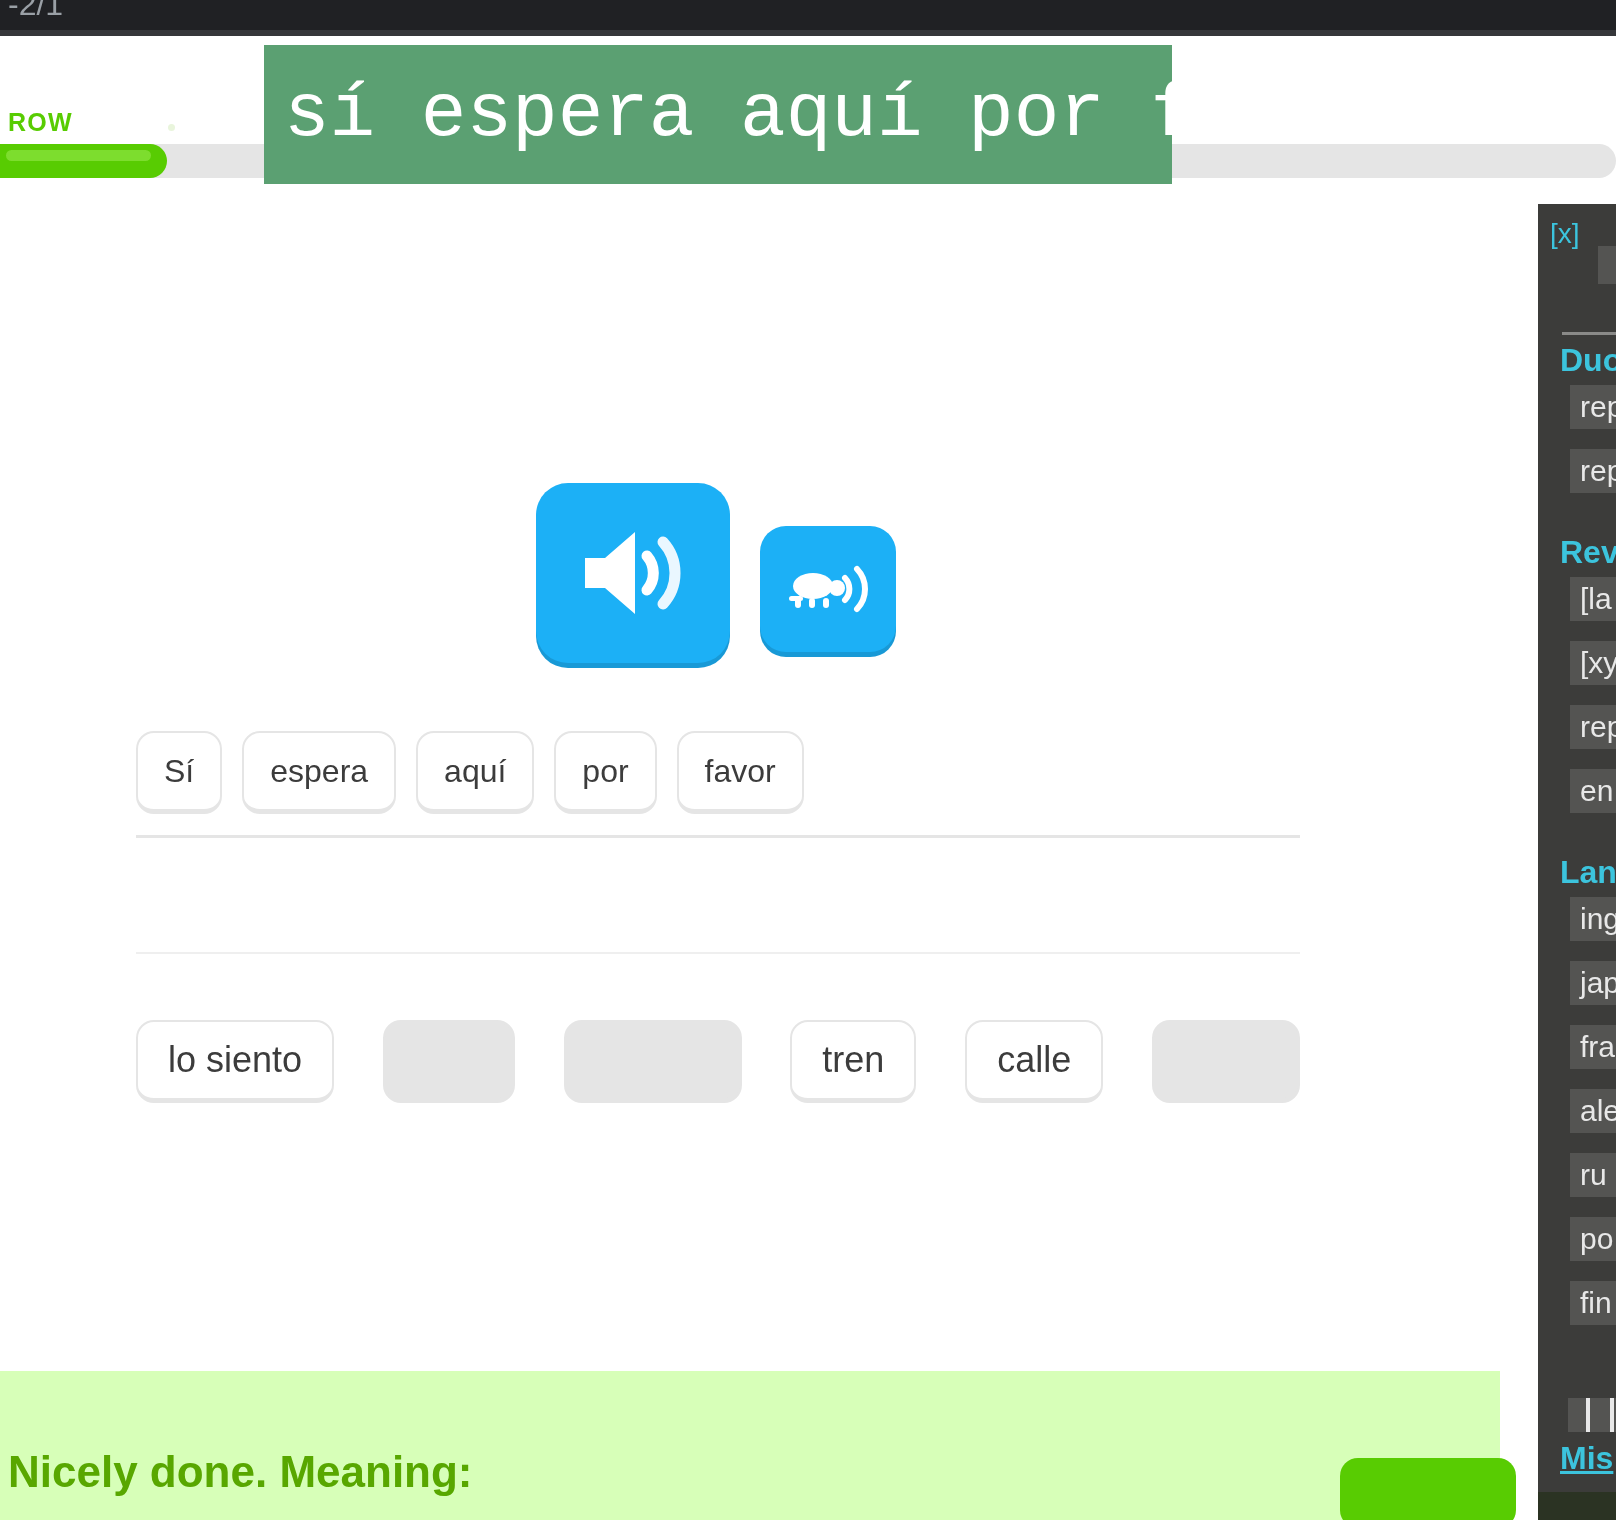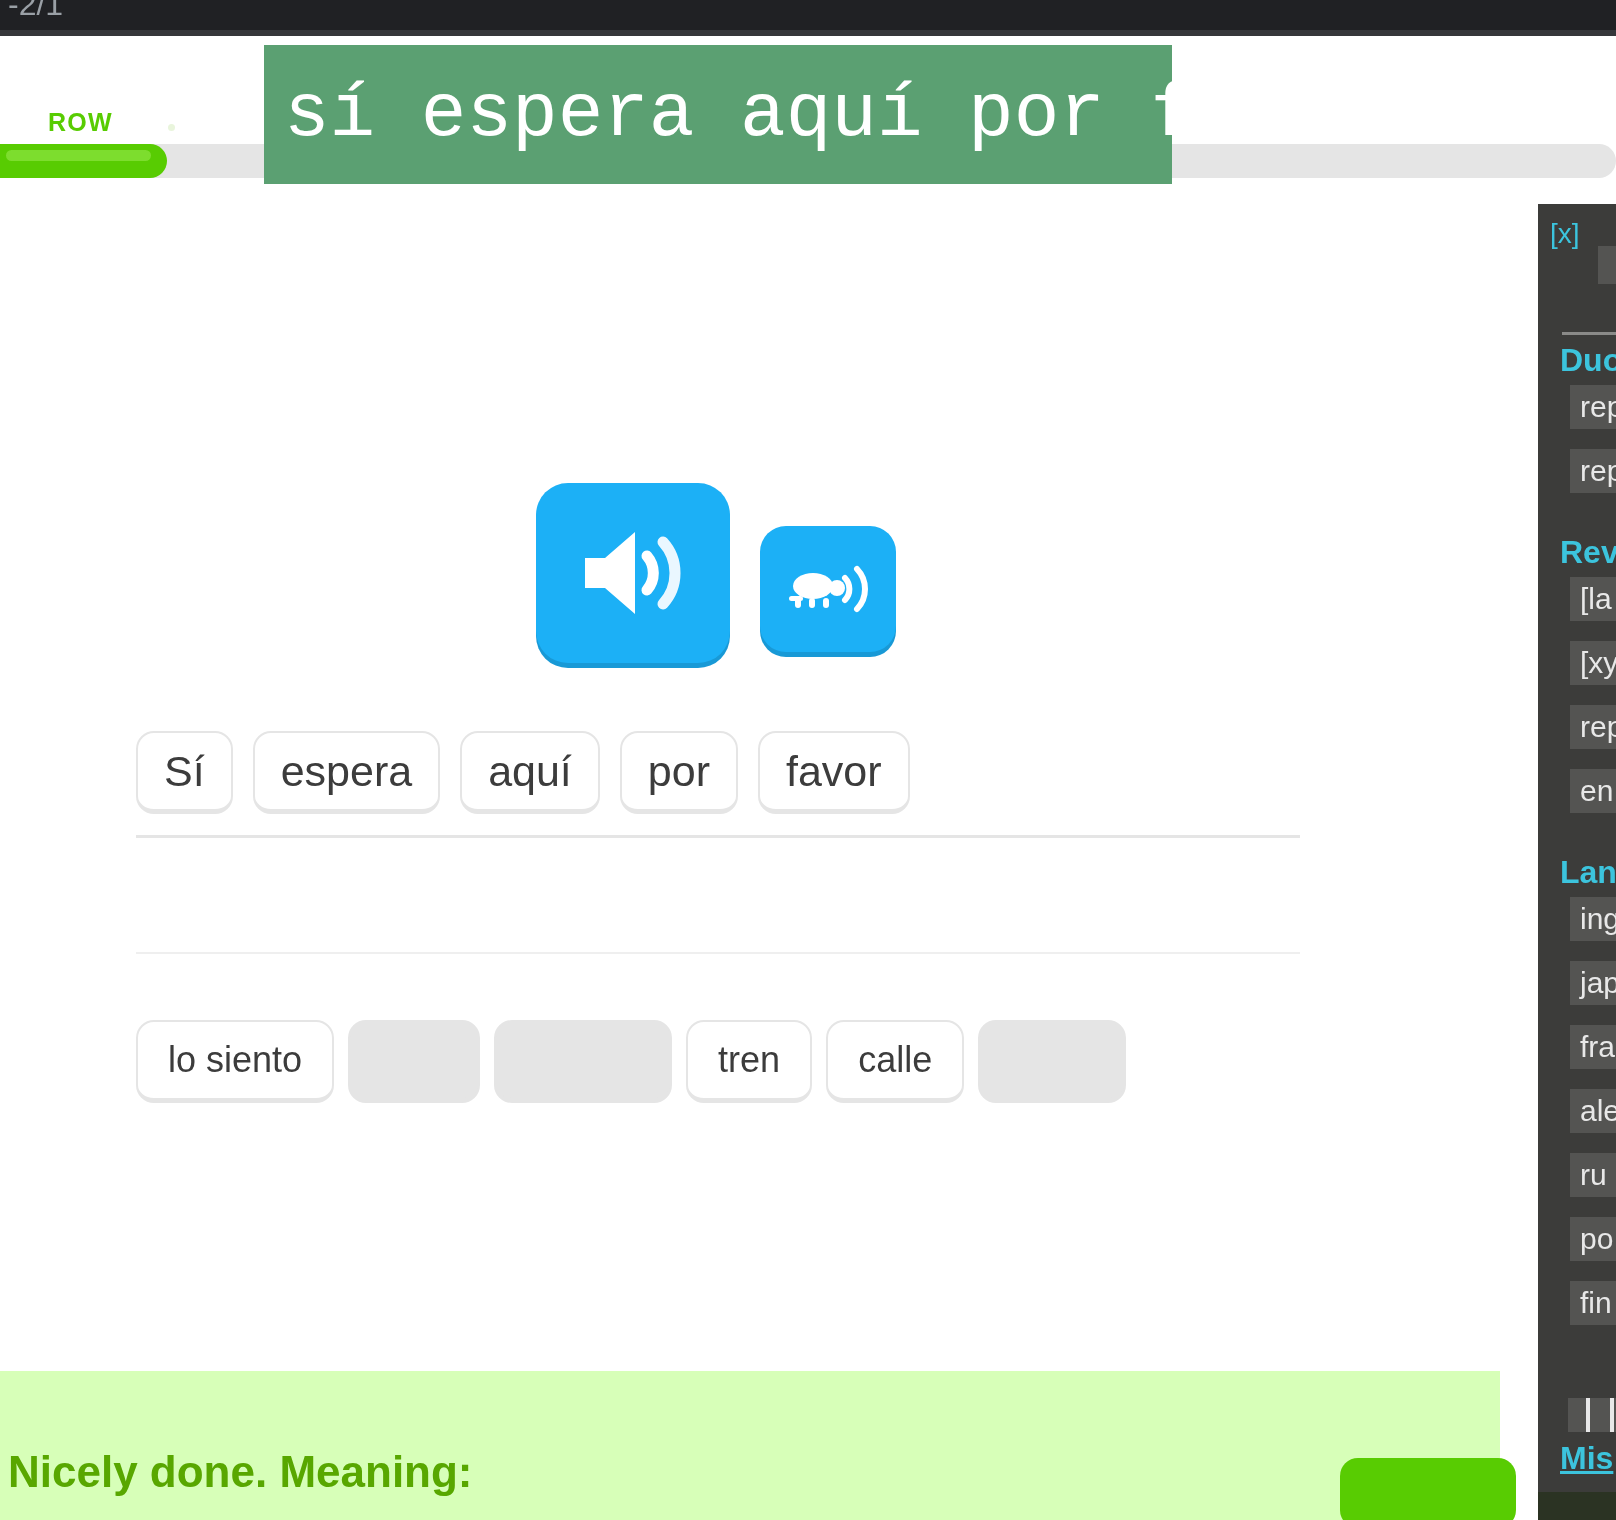--- a/index.html
+++ b/index.html
@@ -56,21 +56,20 @@
     background: #ffffff;
   }
   .row-label {
     position: absolute;
     left: 8px;
     top: 72px;
     font-size: 25px;
     font-weight: 700;
     letter-spacing: 1.2px;
     color: #58cc02;
-    margin-left: 40px;
   }
   .progress-track {
     position: absolute;
     left: 0;
     top: 108px;
     width: 1616px;
     height: 34px;
     background: #e5e5e5;
     border-radius: 0 17px 17px 0;
   }
@@ -178,21 +177,21 @@
     background: #ffffff;
     border: 2px solid #e5e5e5;
     border-bottom-width: 5px;
     border-radius: 18px;
     height: 83px;
     min-width: 58px;
     padding: 0 26px;
     display: flex;
     align-items: center;
     justify-content: center;
-    font-size: 43px;
+    font-size: 32px;
     color: #3c3c3c;
     white-space: nowrap;
   }
 
   .divider {
     position: absolute;
     left: 136px;
     width: 1164px;
     height: 3px;
     background: #e5e5e5;
@@ -202,21 +201,21 @@
 
   
   .bank {
     position: absolute;
     left: 136px;
     top: 830px;
     width: 1164px;
   }
   .bank-row {
     display: flex;
-    justify-content: flex-start;
+    justify-content: space-between;
     gap: 14px;
     margin-bottom: 25px;
   }
   .bank-chip {
     background: #ffffff;
     border: 2px solid #e5e5e5;
     border-bottom-width: 5px;
     border-radius: 18px;
     height: 83px;
     padding: 0 30px;

